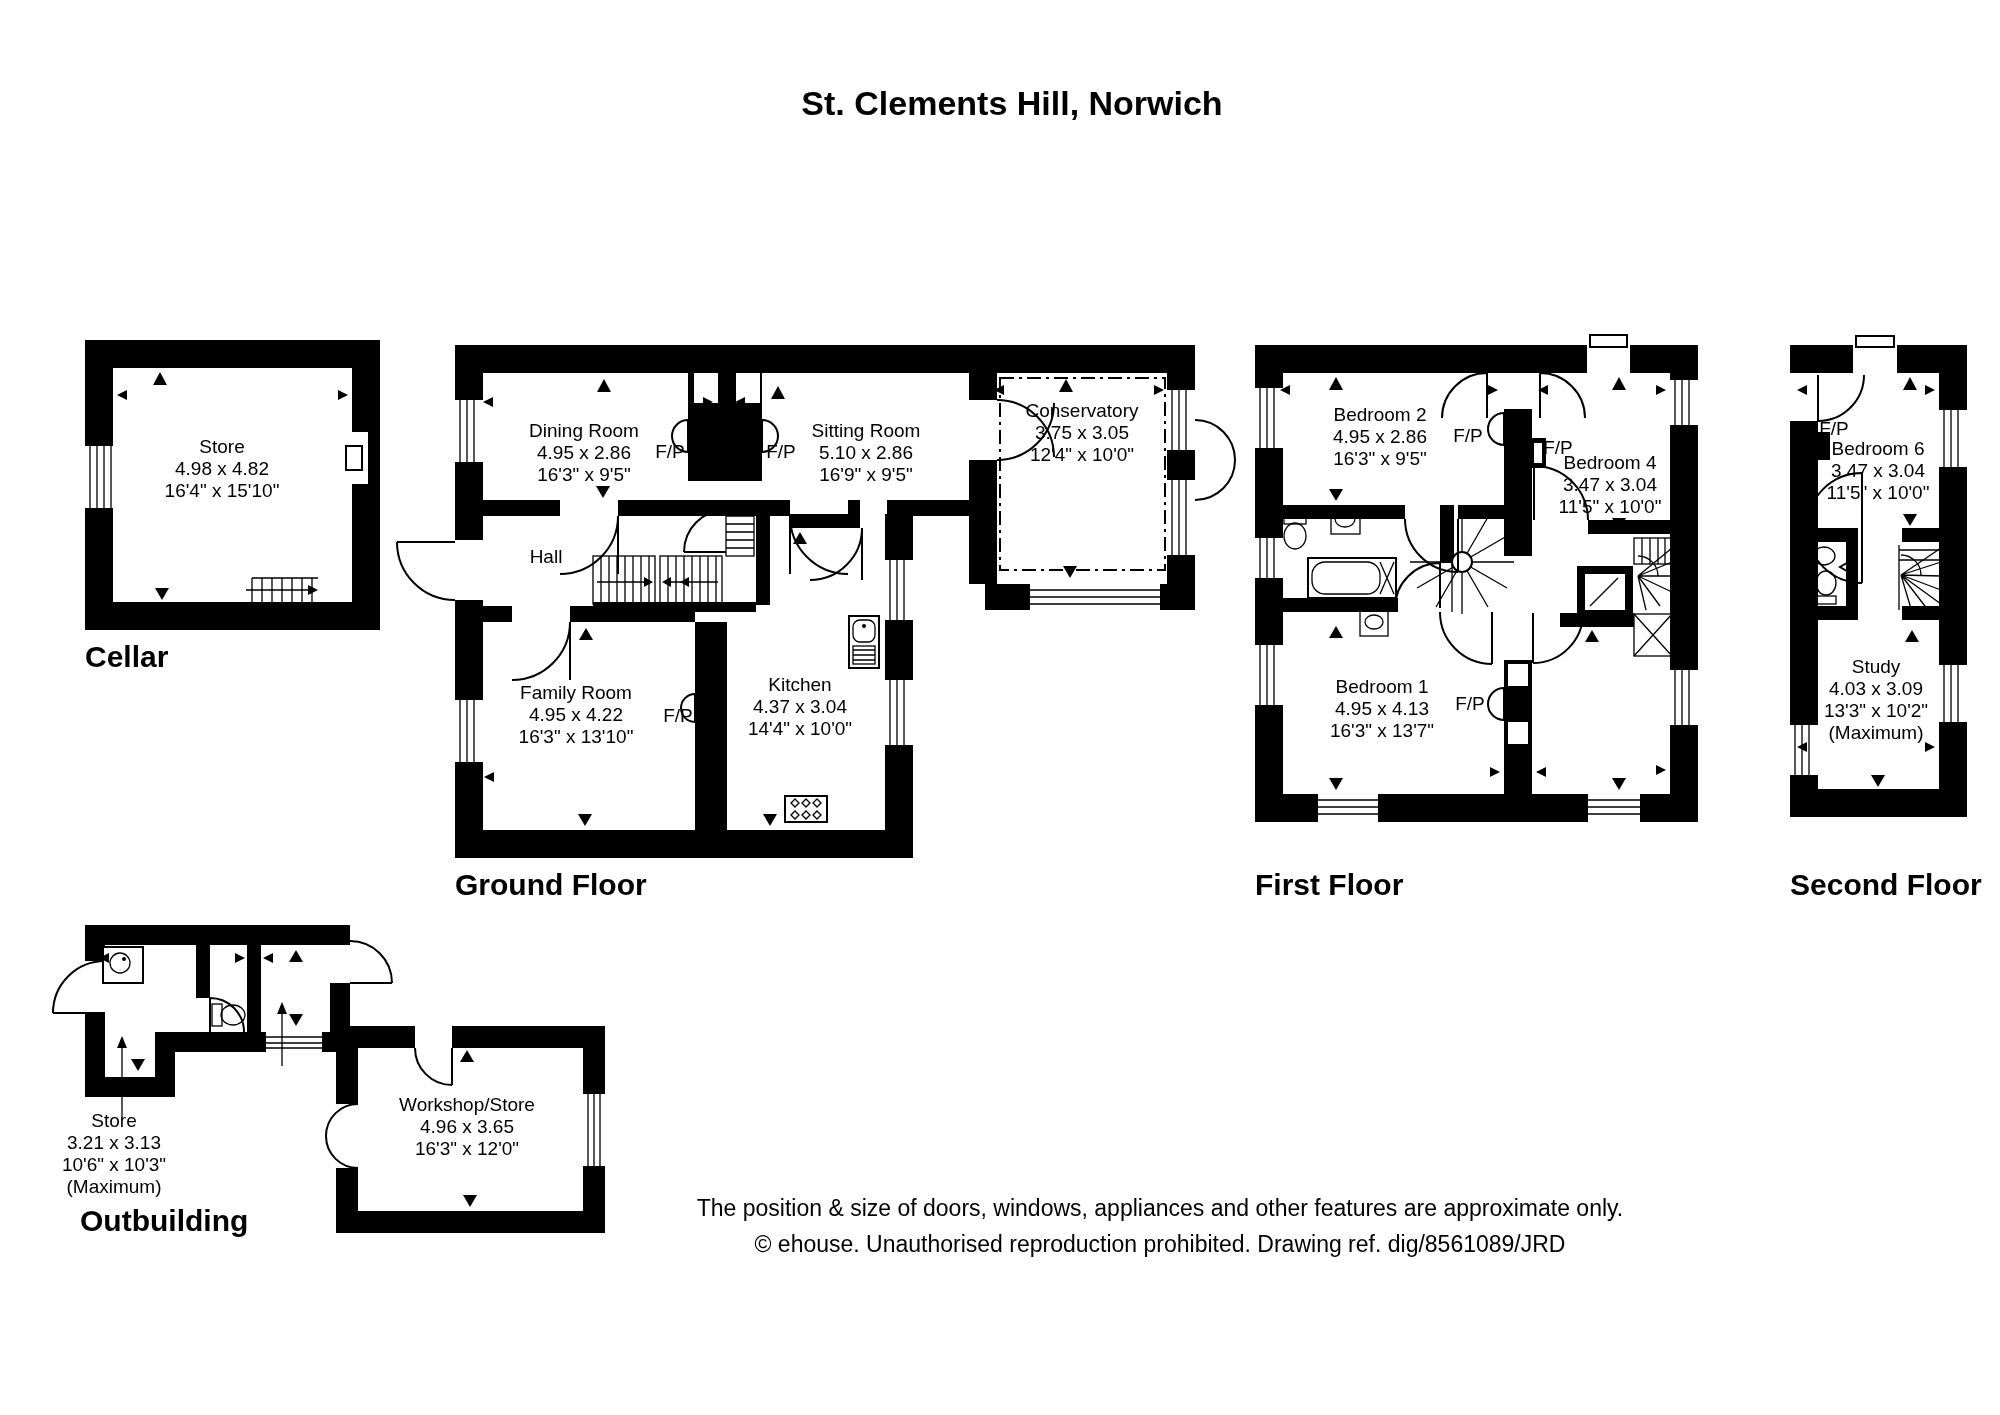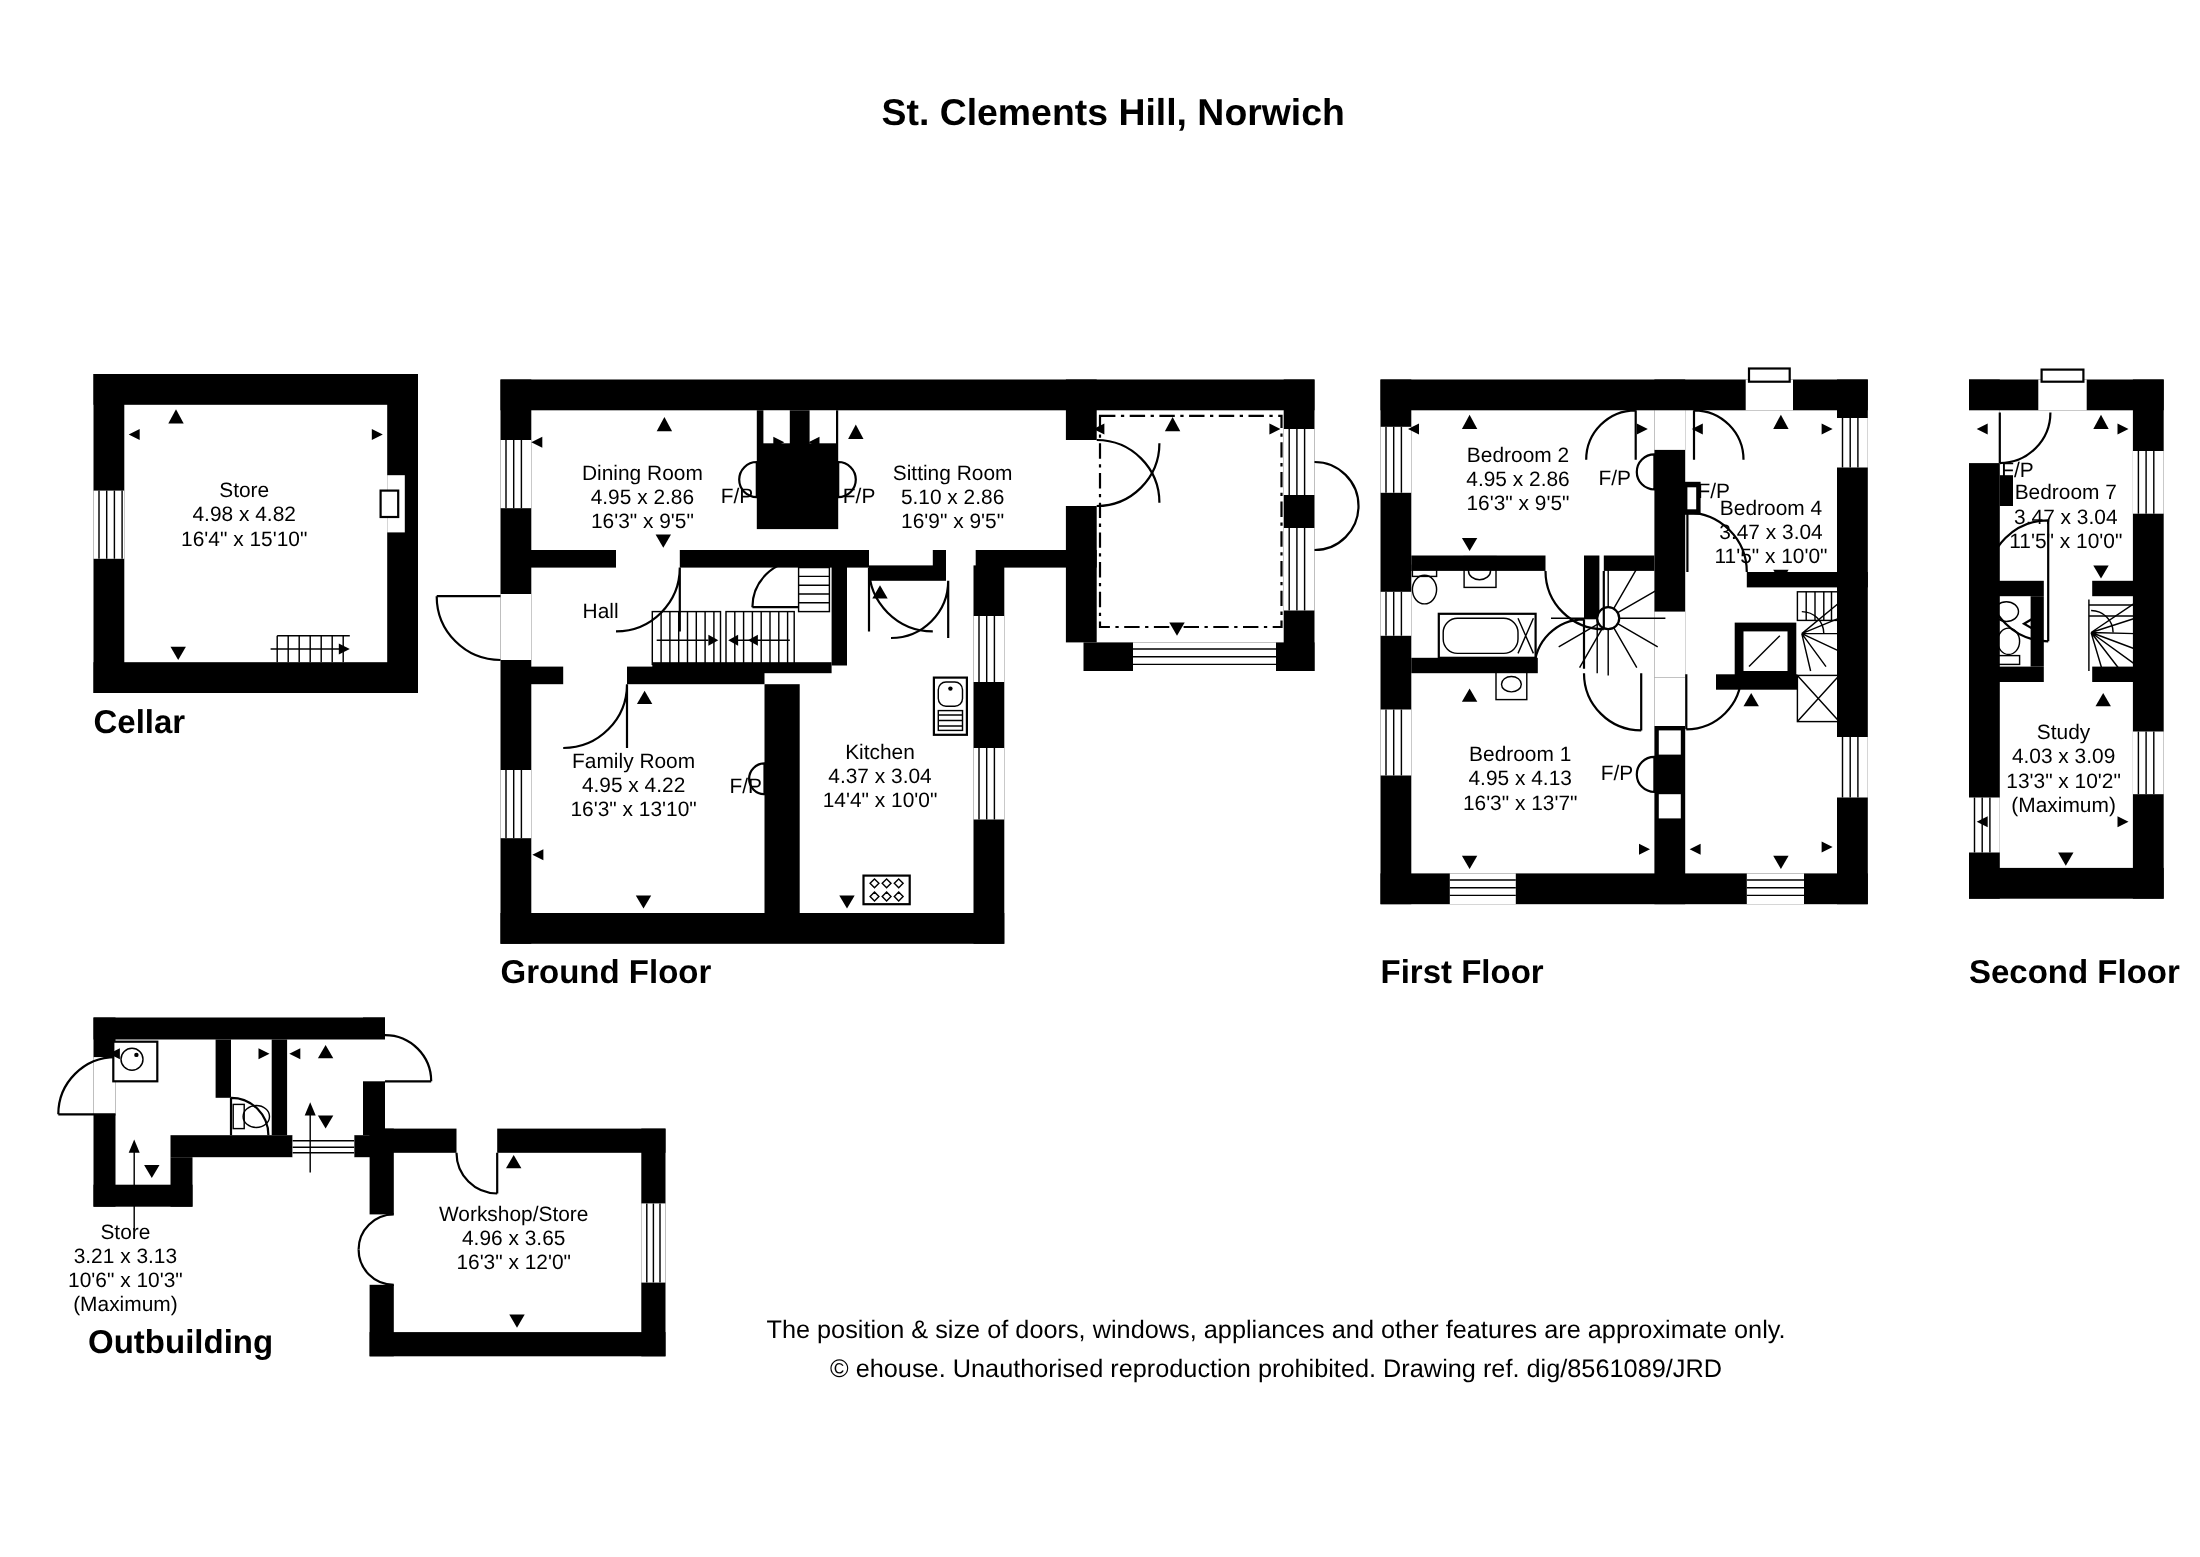--- a/index.html
+++ b/index.html
@@ -401,20 +401,25 @@
   <div>4.95 x 2.86</div>
   <div>16'3" x 9'5"</div>
 </div>
 <div class="fp" style="left:640px;top:442px">F/P</div>
 <div class="fp" style="left:751px;top:442px">F/P</div>
 <div class="room-label" style="left:746px;top:420px">
   <div>Sitting Room</div>
   <div>5.10 x 2.86</div>
   <div>16'9" x 9'5"</div>
 </div>
+<div class="room-label" style="left:962px;top:400px">
+  <div>Conservatory</div>
+  <div>3.75 x 3.05</div>
+  <div>12'4" x 10'0"</div>
+</div>
 <div class="room-label" style="left:486px;top:546px;width:120px">
   <div>Hall</div>
 </div>
 <div class="room-label" style="left:456px;top:682px">
   <div>Family Room</div>
   <div>4.95 x 4.22</div>
   <div>16'3" x 13'10"</div>
 </div>
 <div class="fp" style="left:648px;top:706px">F/P</div>
 <div class="room-label" style="left:680px;top:674px">
@@ -437,21 +442,21 @@
 </div>
 <div class="room-label" style="left:1262px;top:676px">
   <div>Bedroom 1</div>
   <div>4.95 x 4.13</div>
   <div>16'3" x 13'7"</div>
 </div>
 <div class="fp" style="left:1440px;top:694px">F/P</div>
 
 <div class="fp" style="left:1804px;top:419px">F/P</div>
 <div class="room-label" style="left:1758px;top:438px">
-  <div>Bedroom 7</div>
+  <div>Bedroom 6</div>
   <div>3.47 x 3.04</div>
   <div>11'5" x 10'0"</div>
 </div>
 <div class="room-label" style="left:1756px;top:656px">
   <div>Study</div>
   <div>4.03 x 3.09</div>
   <div>13'3" x 10'2"</div>
   <div>(Maximum)</div>
 </div>
 

